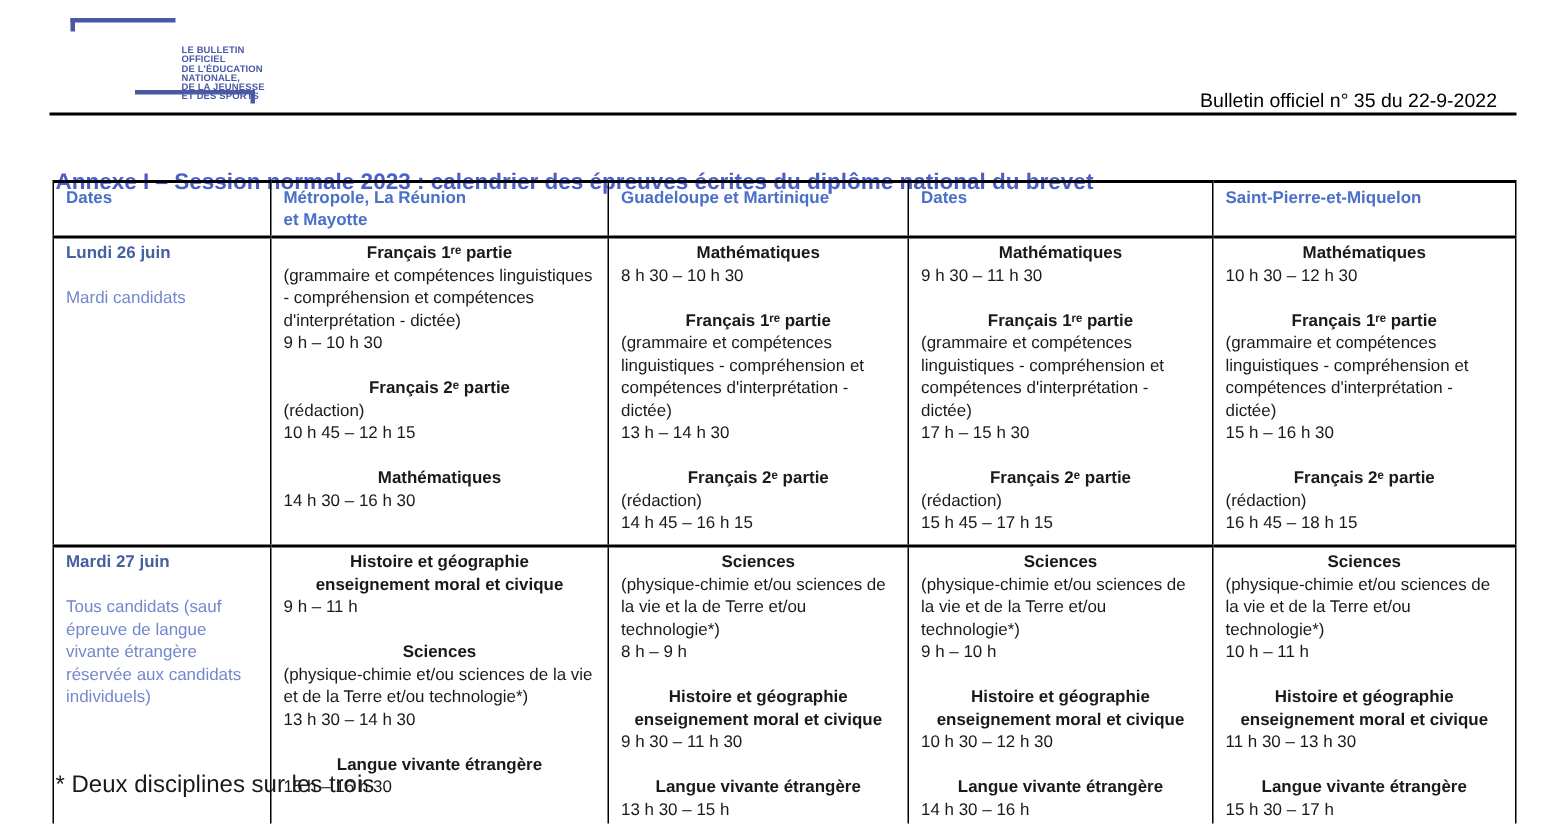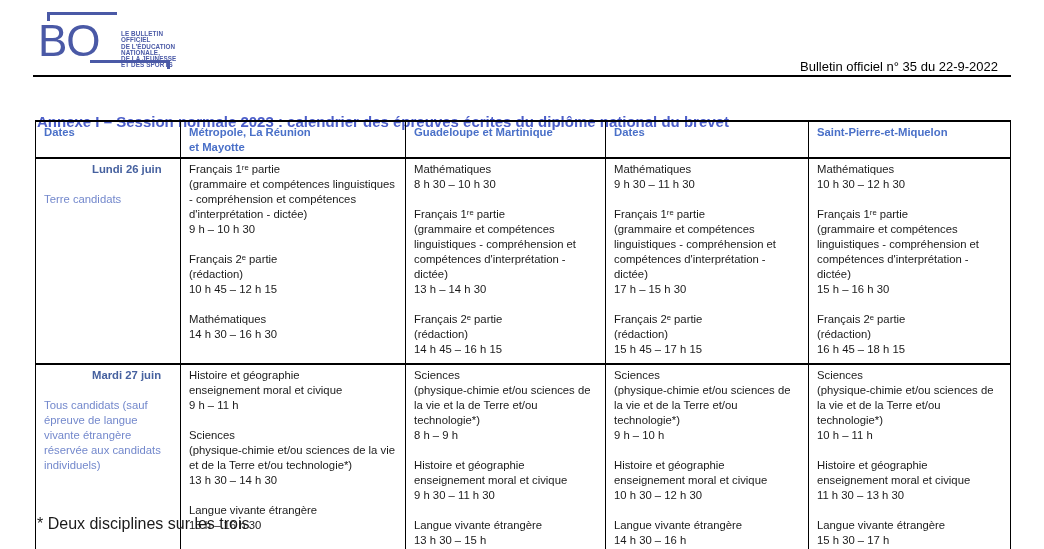--- a/index.html
+++ b/index.html
@@ -32,35 +32,34 @@
 
   
   .calendar { position:absolute; left:35px; top:120px; width:975px;
     border-collapse:collapse; table-layout:fixed; font-size:11.3px; line-height:15px; }
   .calendar th, .calendar td { border:1px solid #000; }
   .calendar thead th { border-top-width:2px; border-bottom-width:2px;
     padding:3px 8px; color:#4a70c8; font-size:11.3px; font-weight:700;
     text-align:left; vertical-align:top; white-space:pre-line; line-height:14.5px; }
   .calendar tbody td { border-bottom-width:2px; vertical-align:top; padding:3px 8px 6px; }
   td.date-cell { vertical-align:middle; padding:6px 8px; }
-  .date-label { font-weight:700; color:#46619f; margin-bottom:15px;margin-left:48px; }
+  .date-label { font-weight:700; color:#46619f; margin-bottom:15px; }
   .candidates-label { color:#7388cc; }
   .exam-block + .exam-block { margin-top:15px; }
-  .exam-subject { font-weight:400; white-space:pre-line; }
+  .exam-subject { font-weight:700; white-space:pre-line;text-align:center; }
   .exam-detail:empty { display:none; }
 
   
   .footnote { position:absolute; left:37px; top:515px; font-size:16px; }
 </style>
 </head>
 <body>
 
 <div class="logo">
   <div class="bracket-top"></div>
-  <div class="bo">BO</div>
   <div class="tagline">
     <div>LE BULLETIN OFFICIEL</div>
     <div>DE L'ÉDUCATION</div>
     <div>NATIONALE,</div>
     <div>DE LA JEUNESSE</div>
     <div>ET DES SPORTS</div>
   </div>
   <div class="bracket-bottom"></div>
 </div>
 
@@ -84,21 +83,21 @@
 et Mayotte</th>
       <th>Guadeloupe et Martinique</th>
       <th>Dates</th>
       <th>Saint-Pierre-et-Miquelon</th>
     </tr>
   </thead>
   <tbody>
     <tr style="height:193px">
       <td class="date-cell">
         <div class="date-label">Lundi 26 juin</div>
-        <div class="candidates-label">Terre candidats</div>
+        <div class="candidates-label">Mardi candidats</div>
       </td>
       <td>
         <div class="exam-block">
           <div class="exam-subject">Français 1ʳᵉ partie</div>
           <div class="exam-detail">(grammaire et compétences linguistiques - compréhension et compétences d'interprétation - dictée)</div>
           <div class="exam-time">9 h – 10 h 30</div>
         </div>
         <div class="exam-block">
           <div class="exam-subject">Français 2ᵉ partie</div>
           <div class="exam-detail">(rédaction)</div>

